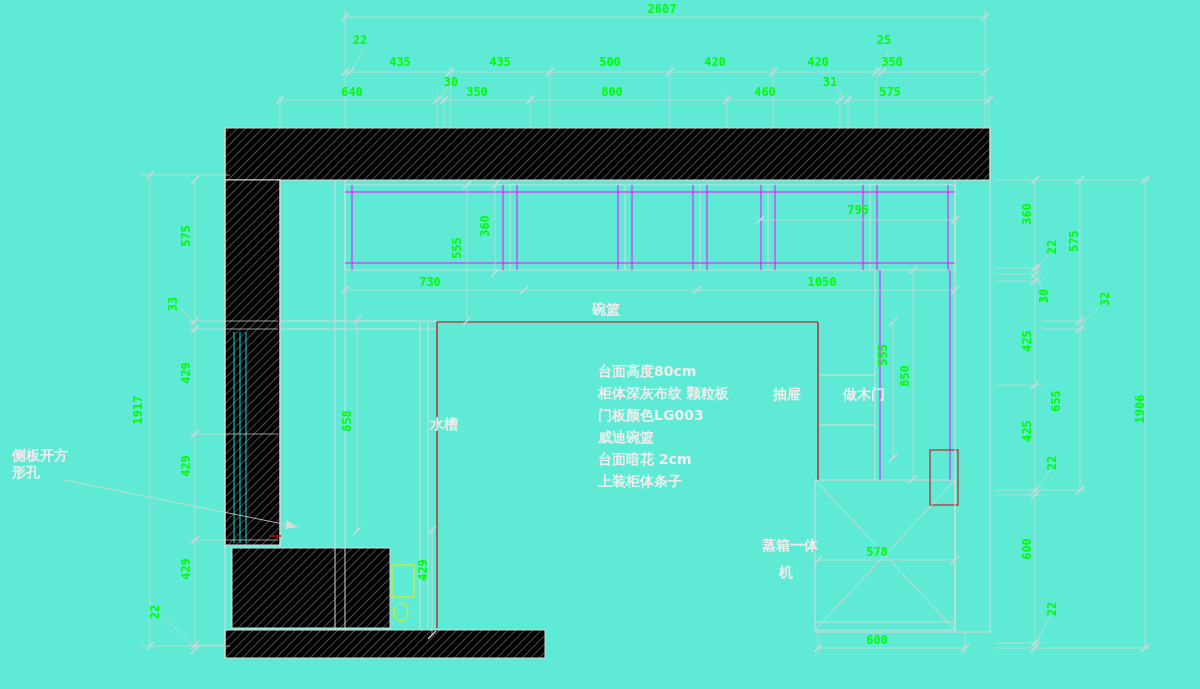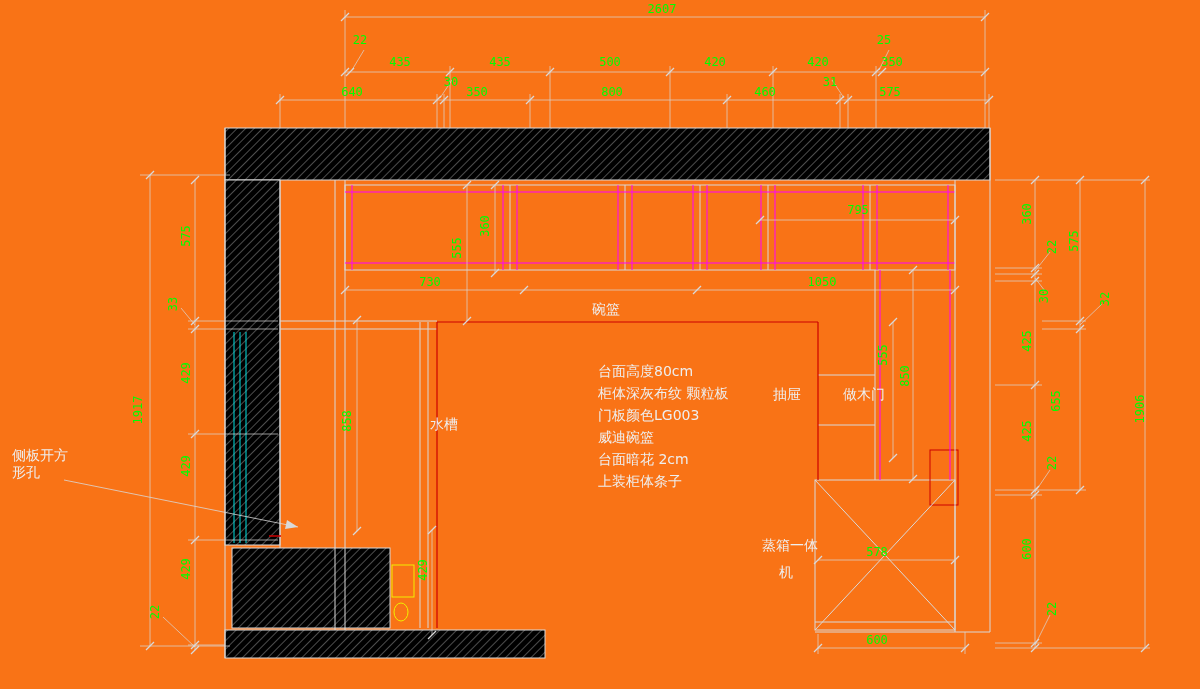--- a/index.html
+++ b/index.html
@@ -1,16 +1,16 @@
 <!DOCTYPE html>
 <html><head>
 <meta charset="utf-8">
 <style>
   html,body{margin:0;padding:0;background:#000;}
-  .stage{position:relative;width:1200px;height:689px;background:#f97316;overflow:hidden;}
+  .stage{position:relative;width:1200px;height:689px;background:#5eead4;overflow:hidden;font-weight:bold;}
   svg{position:absolute;left:0;top:0;}
   svg text{font-family:"DejaVu Sans Mono",monospace;}
   svg text.cjk{font-family:"DejaVu Sans","Liberation Sans",sans-serif;}
 </style>
 </head>
 <body>
 
 <div class="stage">
   <svg id="cad" width="1200" height="689" viewBox="0 0 1200 689">
     <defs>

